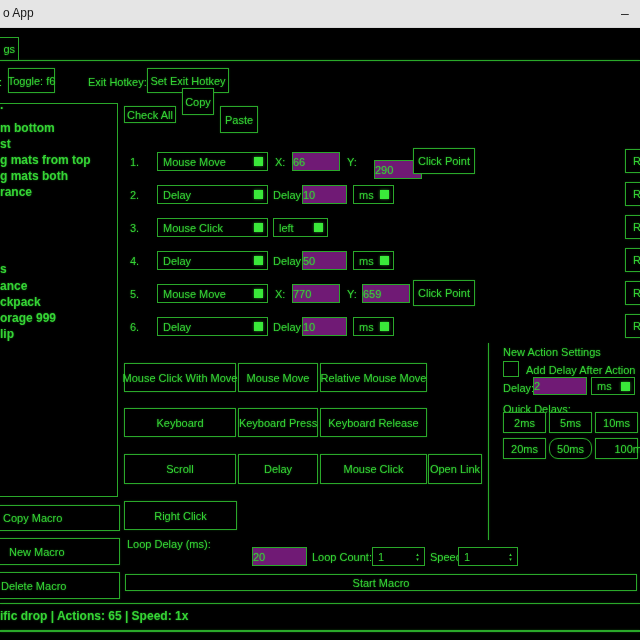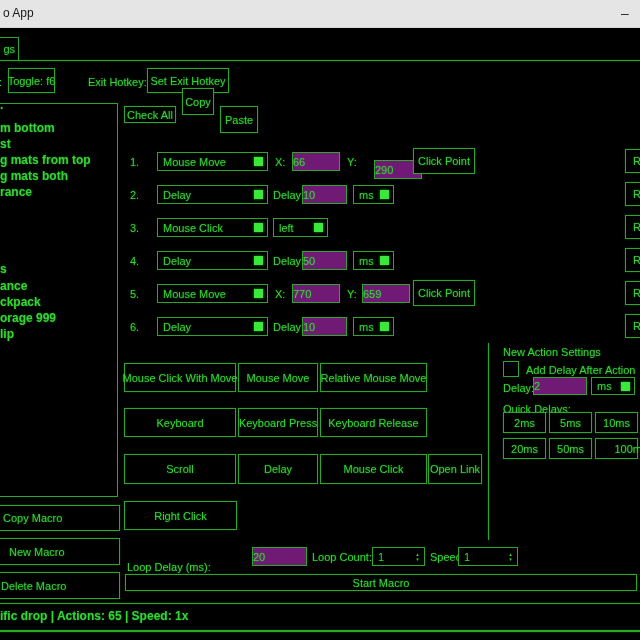--- a/index.html
+++ b/index.html
@@ -243,28 +243,28 @@
   </div>
   <div class="abs btn" style="left:549px;top:412px;width:43px;height:21px;">
     <span>5ms</span>
   </div>
   <div class="abs btn" style="left:595px;top:412px;width:43px;height:21px;">
     <span>10ms</span>
   </div>
   <div class="abs btn" style="left:503px;top:438px;width:43px;height:21px;">
     <span>20ms</span>
   </div>
-  <div class="abs btn" style="left:549px;top:438px;width:43px;height:21px;">
+  <div class="abs btn" style="left:549px;top:438px;width:43px;height:21px;border-radius:9px;">
     <span>50ms</span>
   </div>
   <div class="abs btn" style="left:595px;top:438px;width:43px;height:21px;padding-left:29px;">
     <span>100ms</span>
   </div>
 
-  <span class="abs lbl" style="left:127px;top:561px;">Loop Delay (ms):</span>
+  <span class="abs lbl" style="left:127px;top:538px;">Loop Delay (ms):</span>
   <div class="abs inp" style="left:252px;top:547px;width:55px;height:19px;">
     <span>20</span>
   </div>
   <span class="abs lbl" style="left:312px;top:551px;">Loop Count:</span>
   <div class="abs spin" style="left:372px;top:547px;width:53px;height:19px;">
     <span class="v">1</span>
     <span class="ar">▴<br>▾</span>
   </div>
   <span class="abs lbl" style="left:430px;top:551px;">Speed:</span>
   <div class="abs spin" style="left:458px;top:547px;width:60px;height:19px;">

